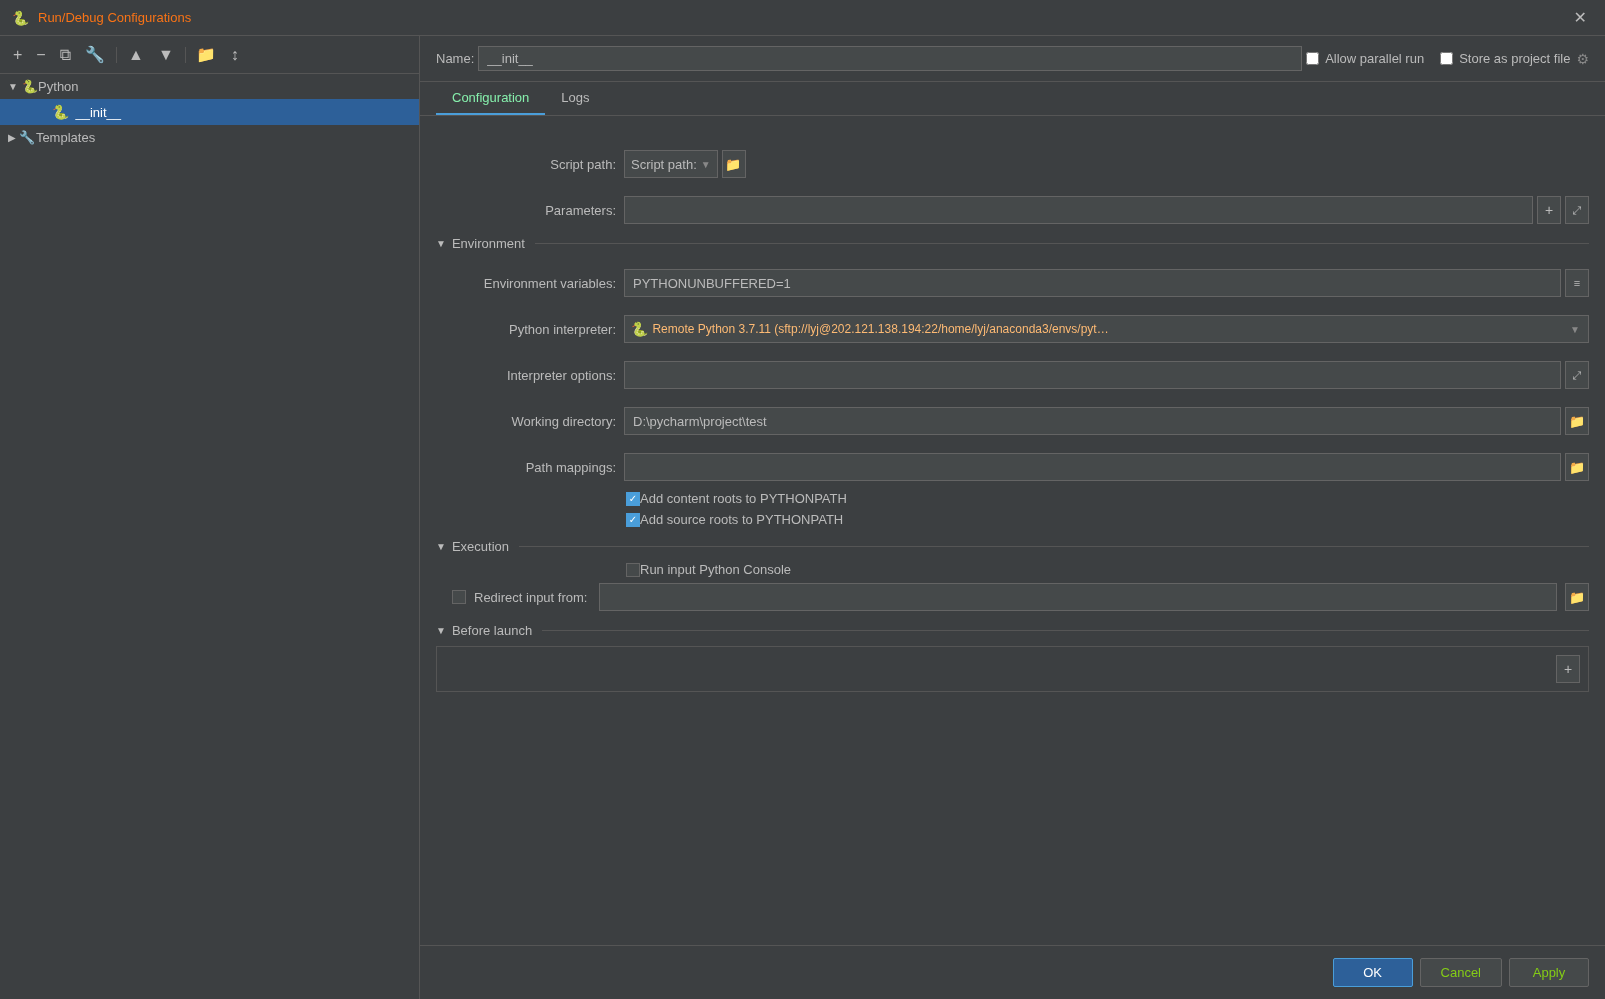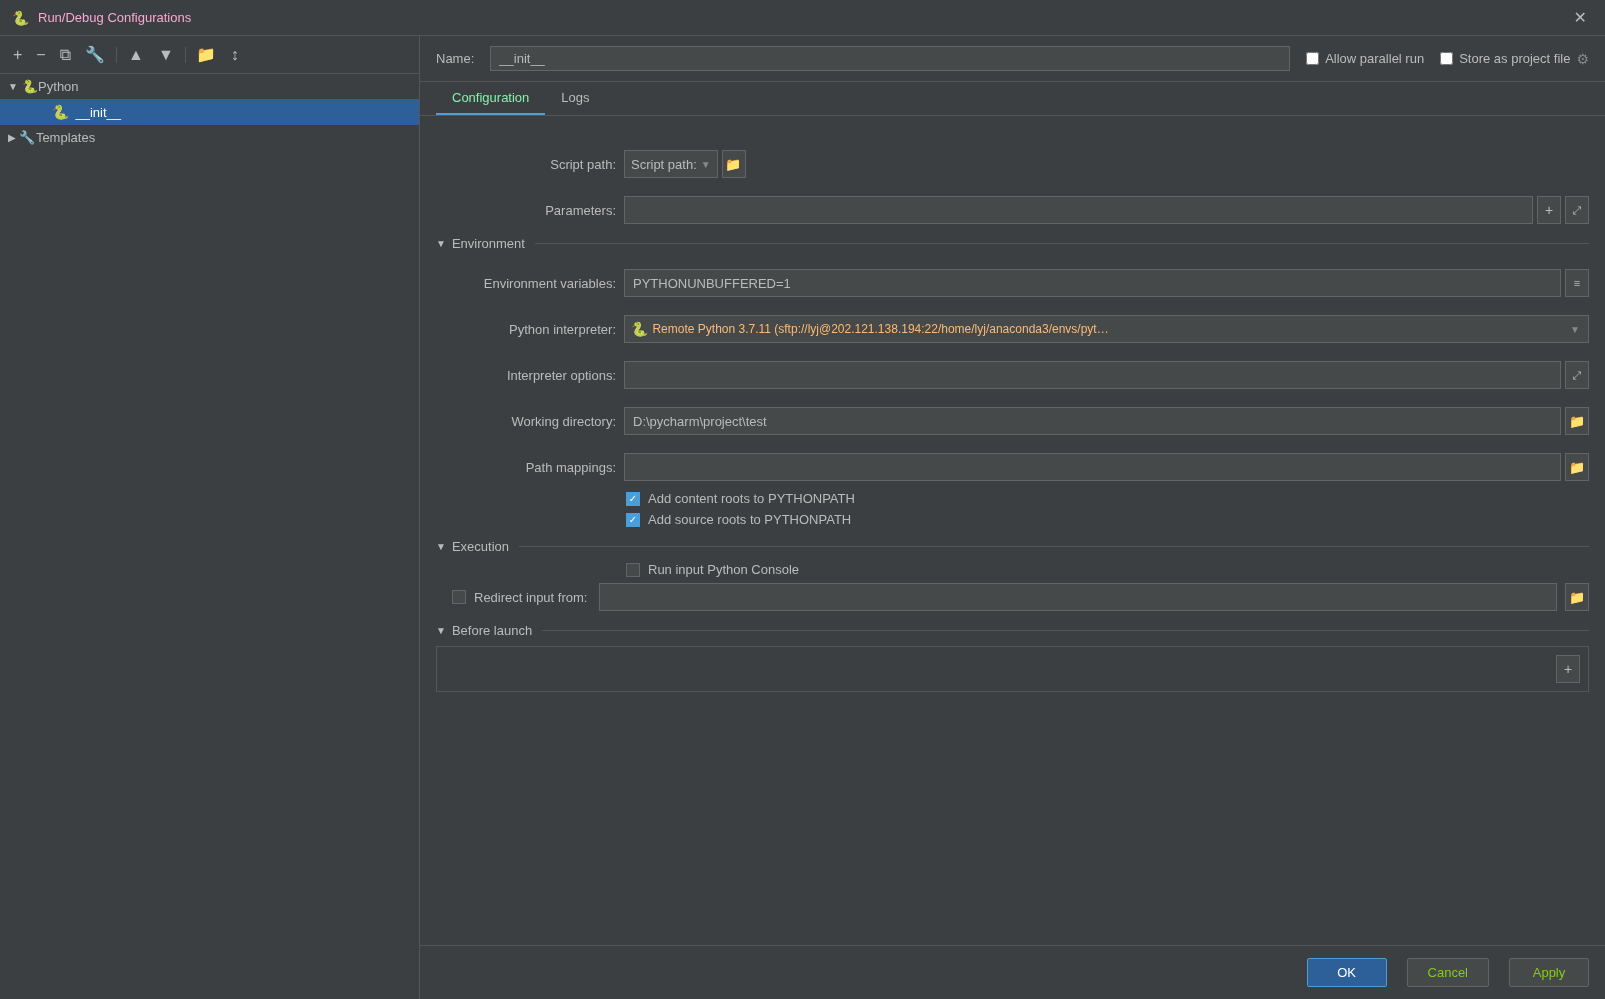--- a/index.html
+++ b/index.html
@@ -31,21 +31,21 @@
       width: 18px;
       height: 18px;
       margin-right: 8px;
       display: flex;
       align-items: center;
       justify-content: center;
       font-size: 14px;
     }
     .title-bar-text {
       flex: 1;
-      color: #f9a8d4;
+      color: #f97316;
       font-size: 13px;
     }
     .close-btn {
       cursor: pointer;
       color: #bbbbbb;
       font-size: 16px;
       padding: 2px 6px;
     }
     .main-content {
       display: flex;
@@ -116,21 +116,21 @@
       flex: 1;
       display: flex;
       flex-direction: column;
       overflow: hidden;
     }
     .name-bar {
       display: flex;
       align-items: center;
       padding: 10px 16px;
       border-bottom: 1px solid #555;
-      gap: 16px;
+      gap: 4px;
       flex-shrink: 0;
     }
     .name-label { color: #bbbbbb; font-size: 13px; }
     .name-input {
       flex: 1;
       background: #45494a;
       border: 1px solid #646464;
       color: #bbbbbb;
       padding: 4px 8px;
       font-size: 13px;
@@ -215,21 +215,20 @@
     .section-header .arrow { font-size: 10px; cursor: pointer; }
     .section-line {
       flex: 1;
       height: 1px;
       background: #555;
       margin-left: 4px;
     }
     .checkbox-field {
       display: flex;
       align-items: center;
-      gap: 8px;
       margin: 6px 0 6px 190px;
     }
     .checkbox-styled {
       width: 14px;
       height: 14px;
       border: 1px solid #646464;
       background: #45494a;
       display: inline-flex;
       align-items: center;
       justify-content: center;
@@ -260,21 +259,21 @@
       display: flex;
       justify-content: flex-end;
       padding: 4px;
     }
     .footer {
       display: flex;
       justify-content: flex-end;
       align-items: flex-start;
       padding: 12px 16px;
       border-top: 1px solid #555;
-      gap: 20px;
+      gap: 7px;
       flex-shrink: 0;
     }
     .footer-btn {
       padding: 6px 20px;
       border: 1px solid #646464;
       background: #45494a;
       color: #84cc16;
       cursor: pointer;
       font-size: 13px;
       border-radius: 2px;

